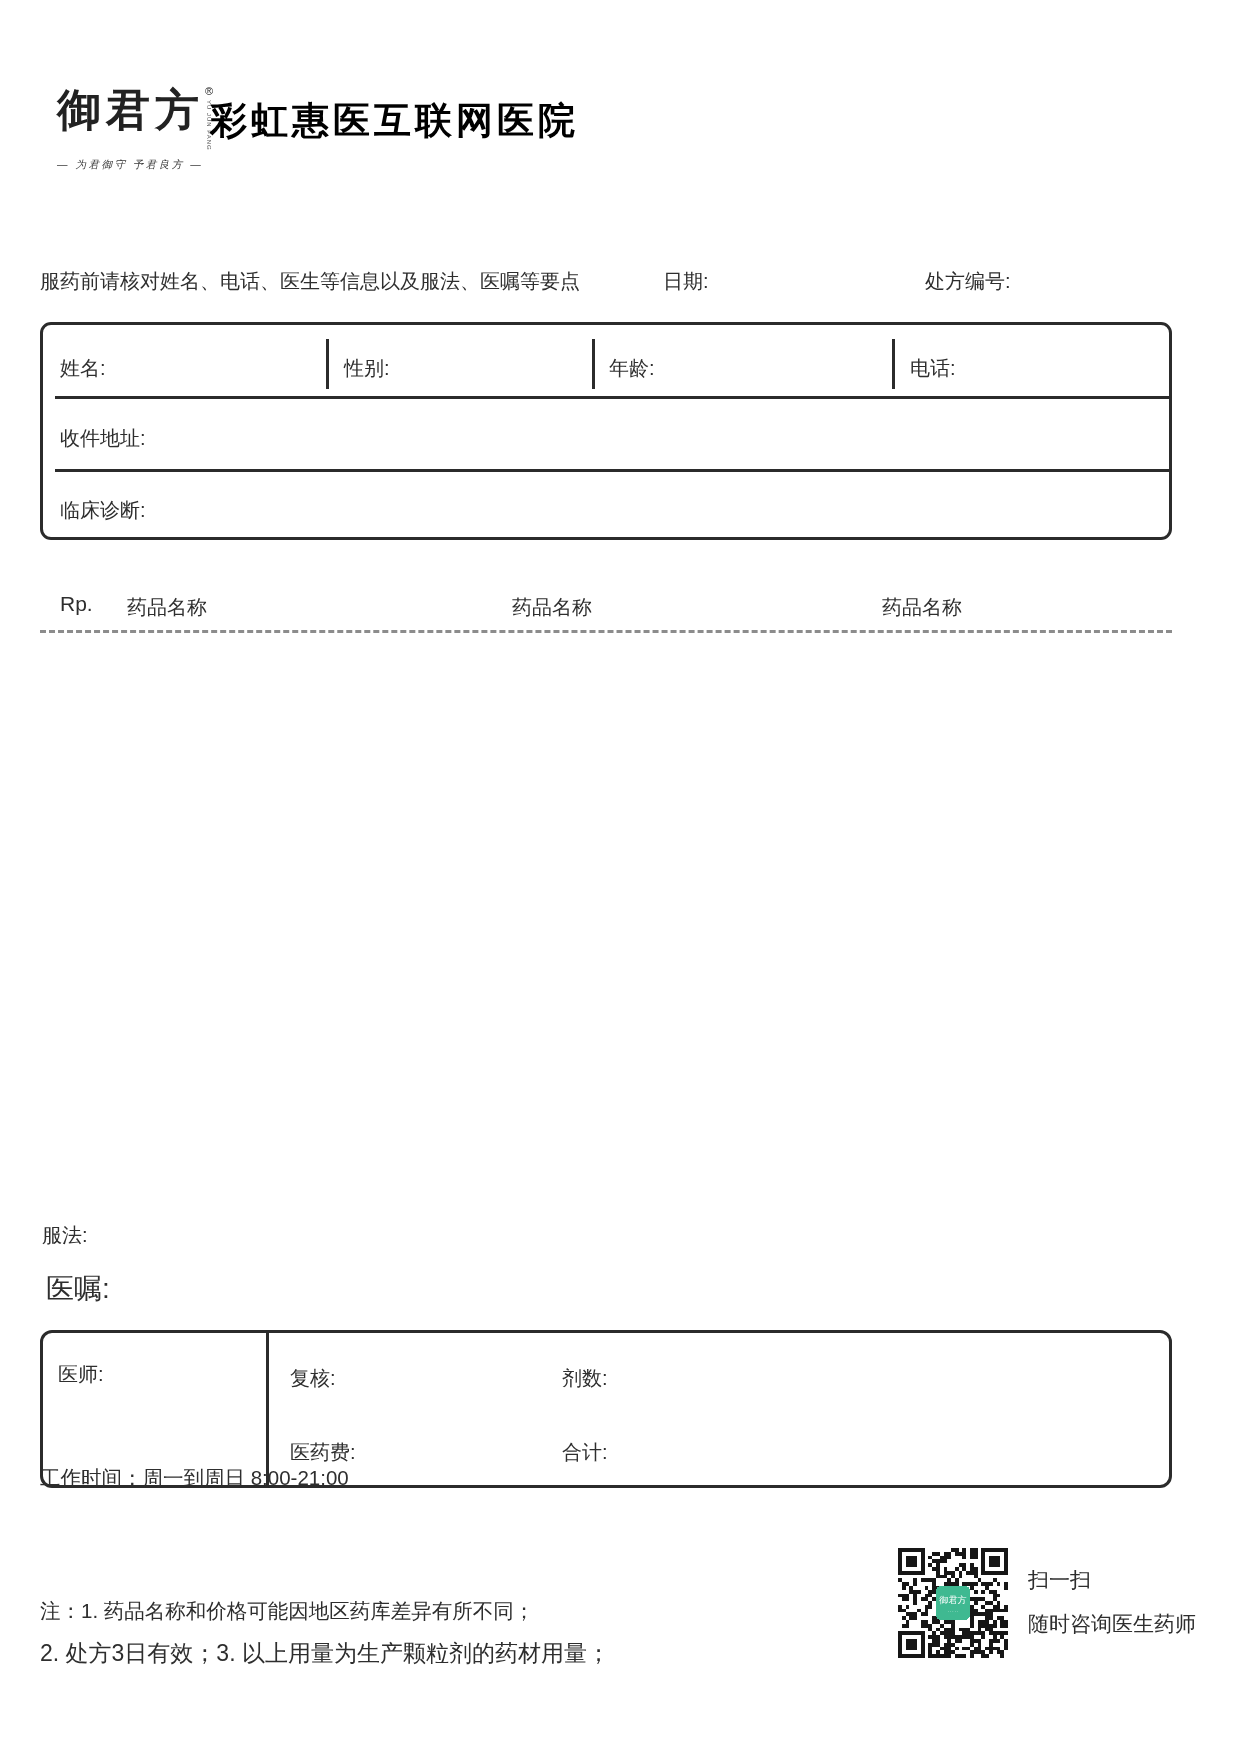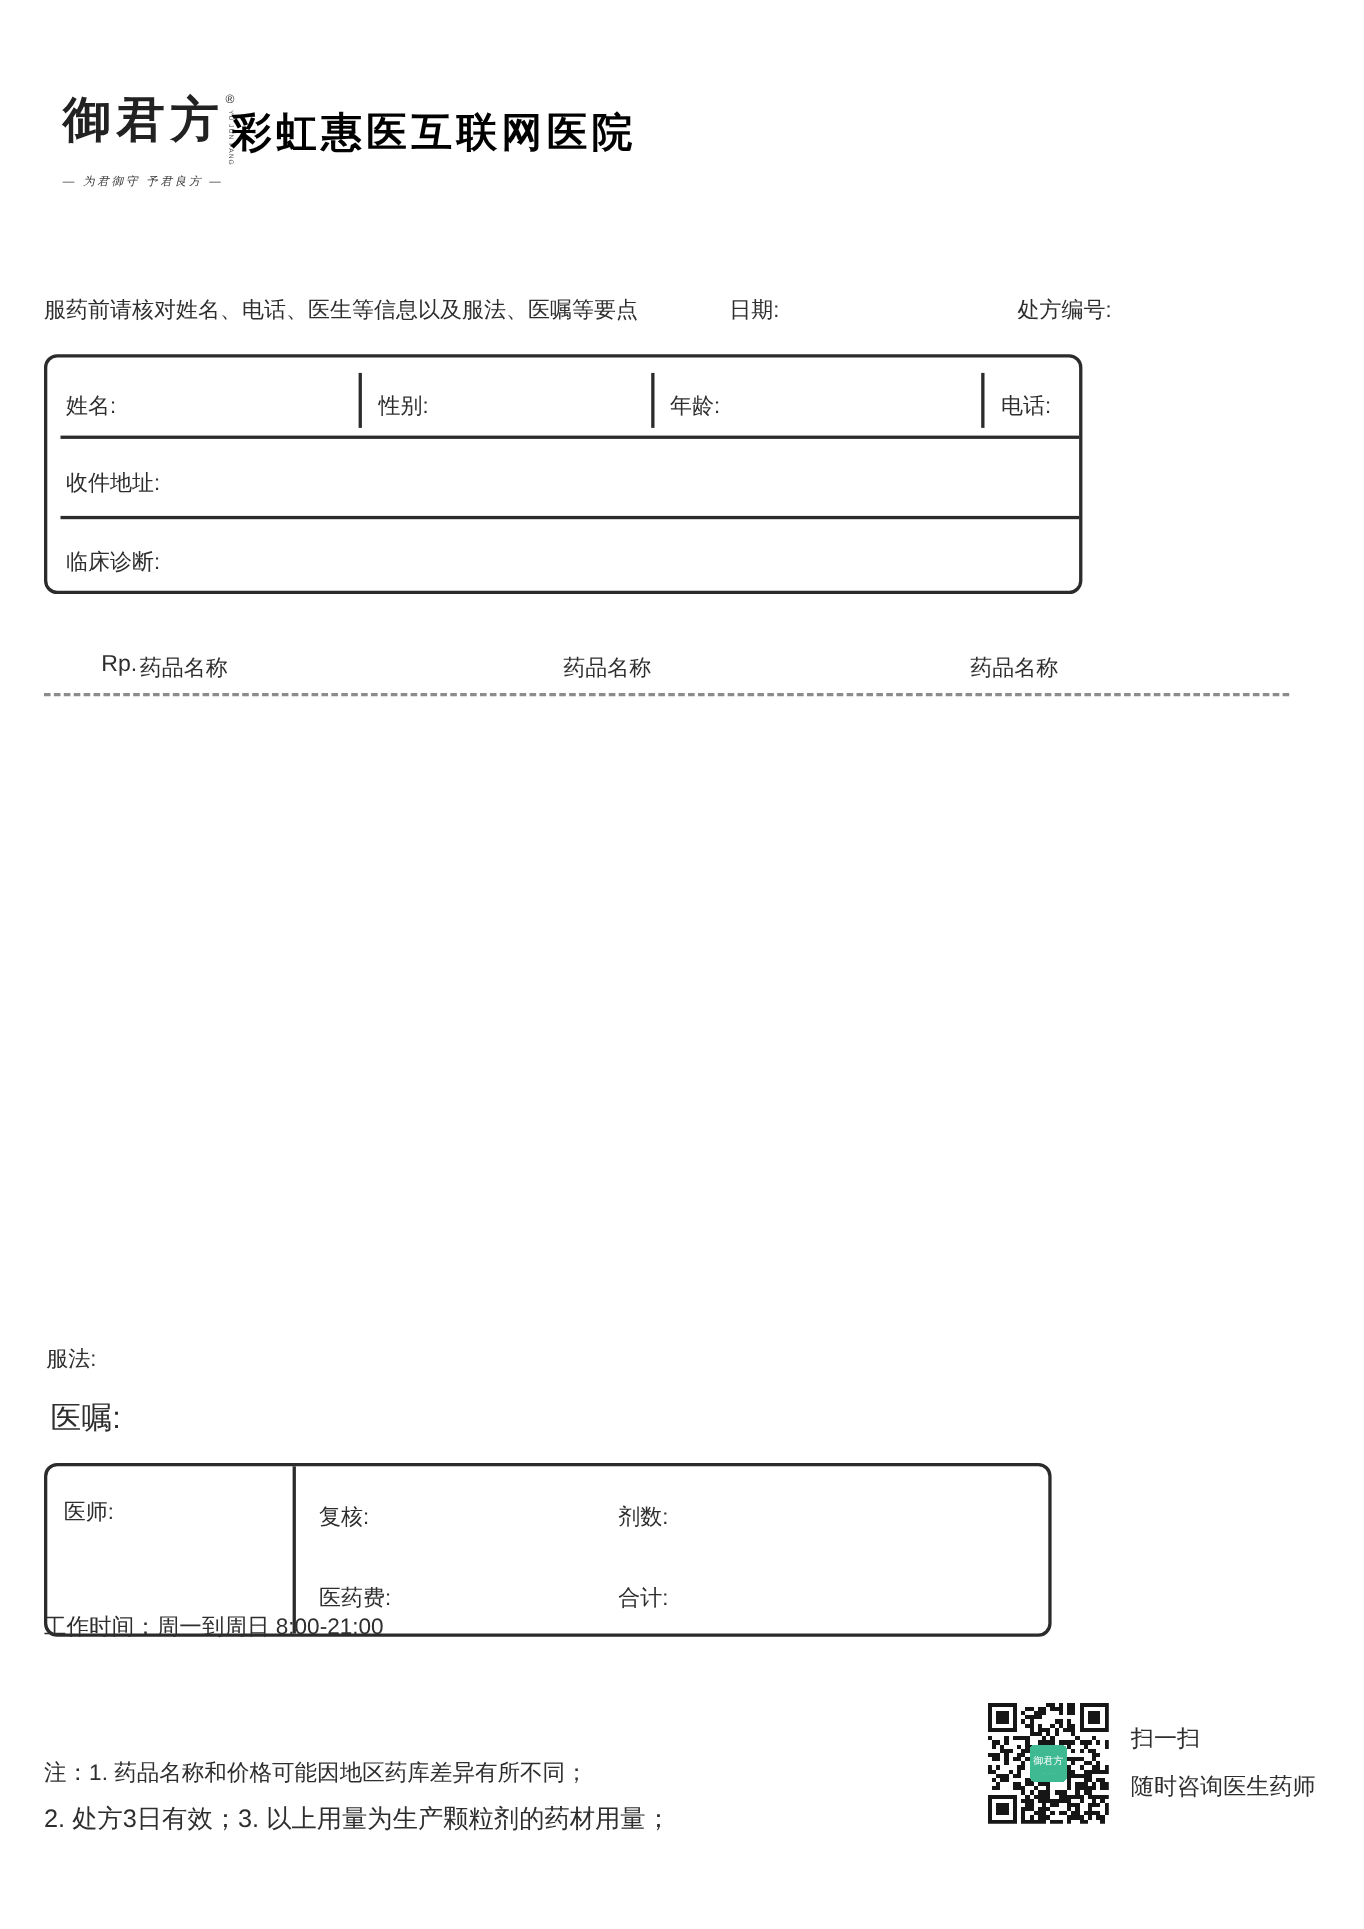--- a/index.html
+++ b/index.html
@@ -16,35 +16,35 @@
   .logo-reg{font-size:11px;line-height:1;color:#222;}
   .logo-vert{writing-mode:vertical-rl;font-size:6px;letter-spacing:1px;color:#555;margin-top:3px;}
   .tagline{margin-top:7px;font-size:10.5px;letter-spacing:2.5px;color:#3a3a3a;white-space:nowrap;font-style:italic;}
   .hospital-name{left:210px;top:96px;font-size:37px;font-weight:800;letter-spacing:4px;color:#000000;}
   
   .notice-text{left:40px;top:268px;font-size:20px;}
   .date-label{left:663px;top:268px;font-size:20px;}
   .rx-label{left:925px;top:268px;font-size:20px;}
   
   .box{border:3px solid #2b2b2b;border-radius:12px;box-sizing:border-box;background:#fff;}
-  .patient-box{left:40px;top:322px;width:944px;height:218px;}
+  .patient-box{left:40px;top:322px;width:1132px;height:218px;border-radius:11px;}
   .patient-box .vdiv{position:absolute;top:14px;height:50px;width:2.5px;background:#2b2b2b;}
   .patient-box .hline{position:absolute;left:12px;right:0;height:0;border-top:3px solid #2b2b2b;}
   .flabel{position:absolute;font-size:20px;color:#2e2e2e;white-space:nowrap;}
   
-  .rp-label{left:60px;top:592px;font-size:21px;margin-left:32px;}
+  .rp-label{left:60px;top:592px;font-size:21px;}
   .drug-col-1{left:127px;top:594px;font-size:20px;}
   .drug-col-2{left:512px;top:594px;font-size:20px;}
   .drug-col-3{left:882px;top:594px;font-size:20px;}
   .dashed-sep{left:40px;top:630px;width:1132px;height:0;border-top:3px dashed #8c8c8c;}
   
   .method-label{left:42px;top:1222px;font-size:20px;}
   .advice-label{left:46px;top:1270px;font-size:28px;}
   
-  .sign-box{left:40px;top:1330px;width:916px;height:158px;}
+  .sign-box{left:40px;top:1330px;width:1132px;height:158px;}
   .sign-box .vdiv{position:absolute;left:223px;top:0;bottom:0;width:3px;background:#2b2b2b;}
   
   .work-hours{left:40px;top:1464px;font-size:20.5px;}
   .note-line1{left:40px;top:1597px;font-size:20.5px;}
   .note-line2{left:40px;top:1638px;font-size:23px;}
   .qr-box{left:898px;top:1548px;width:110px;height:110px;}
   .qr-box svg{width:110px;height:110px;display:block;}
   .scan-label{left:1028px;top:1566px;font-size:21px;}
   .scan-sub{left:1028px;top:1610px;font-size:21px;}
 </style>

